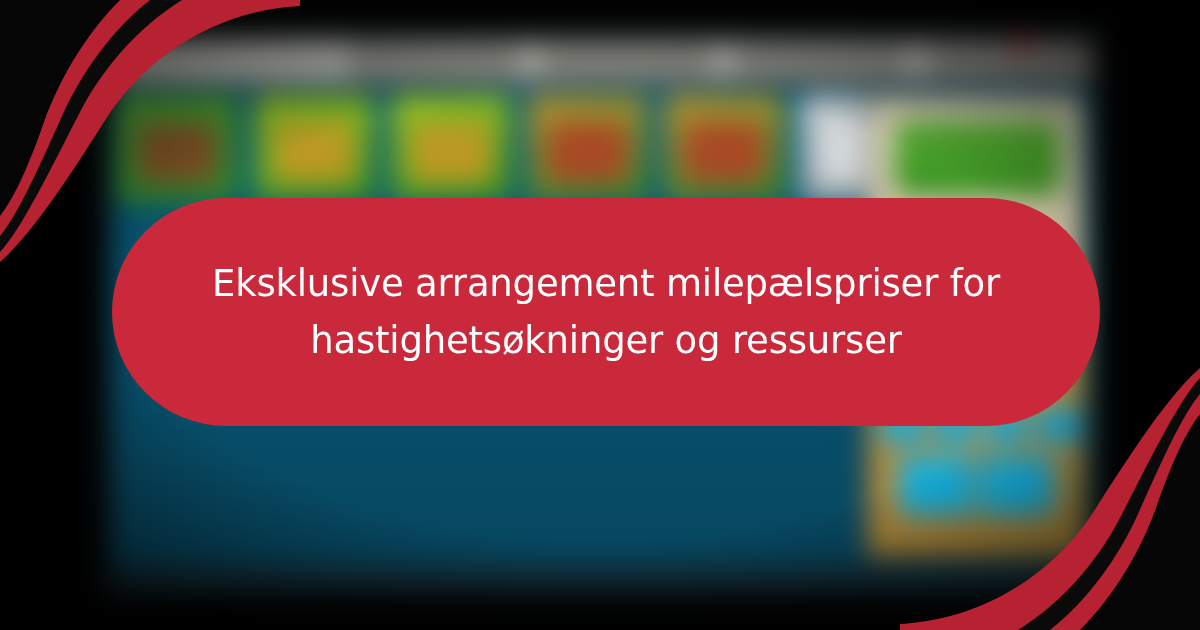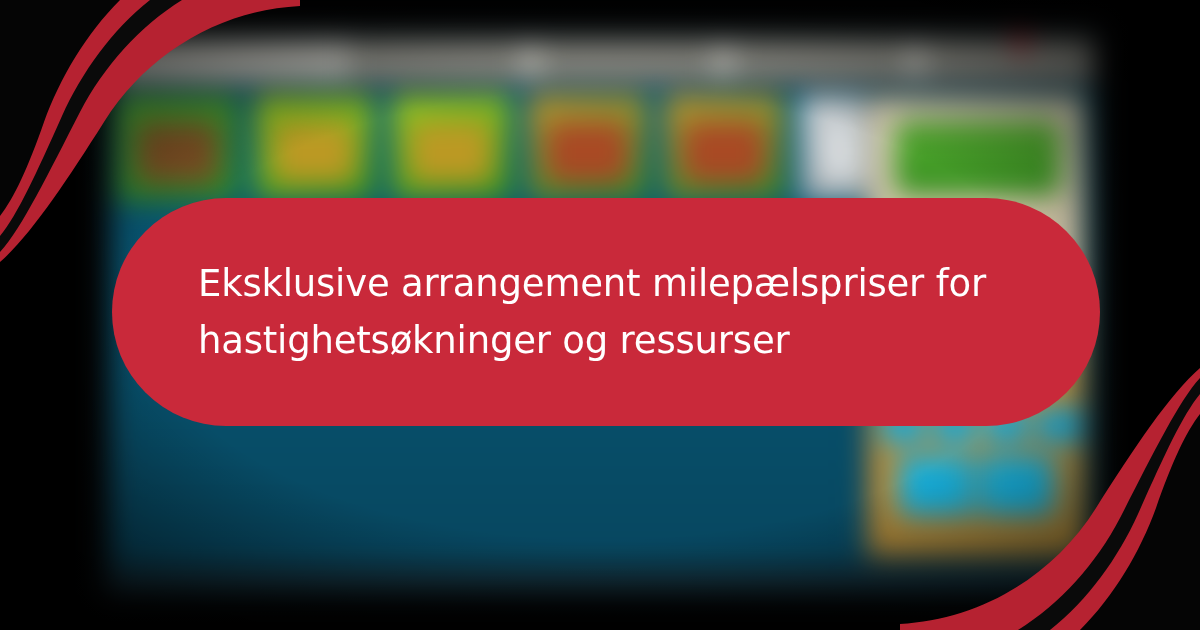--- a/index.html
+++ b/index.html
@@ -205,20 +205,21 @@
     justify-content:center;
     padding:0 86px;
   }
 
   .headline {
     color:#ffffff;
     font-family:"DejaVu Sans", sans-serif;
     font-size:37px;
     font-weight:400;
     line-height:1.55;
+    text-align:center;
     letter-spacing:-0.2px;
     width:100%;
   }
 </style>
 </head>
 <body>
 
 <div class="card">
 
   <div class="bg-wrap">

